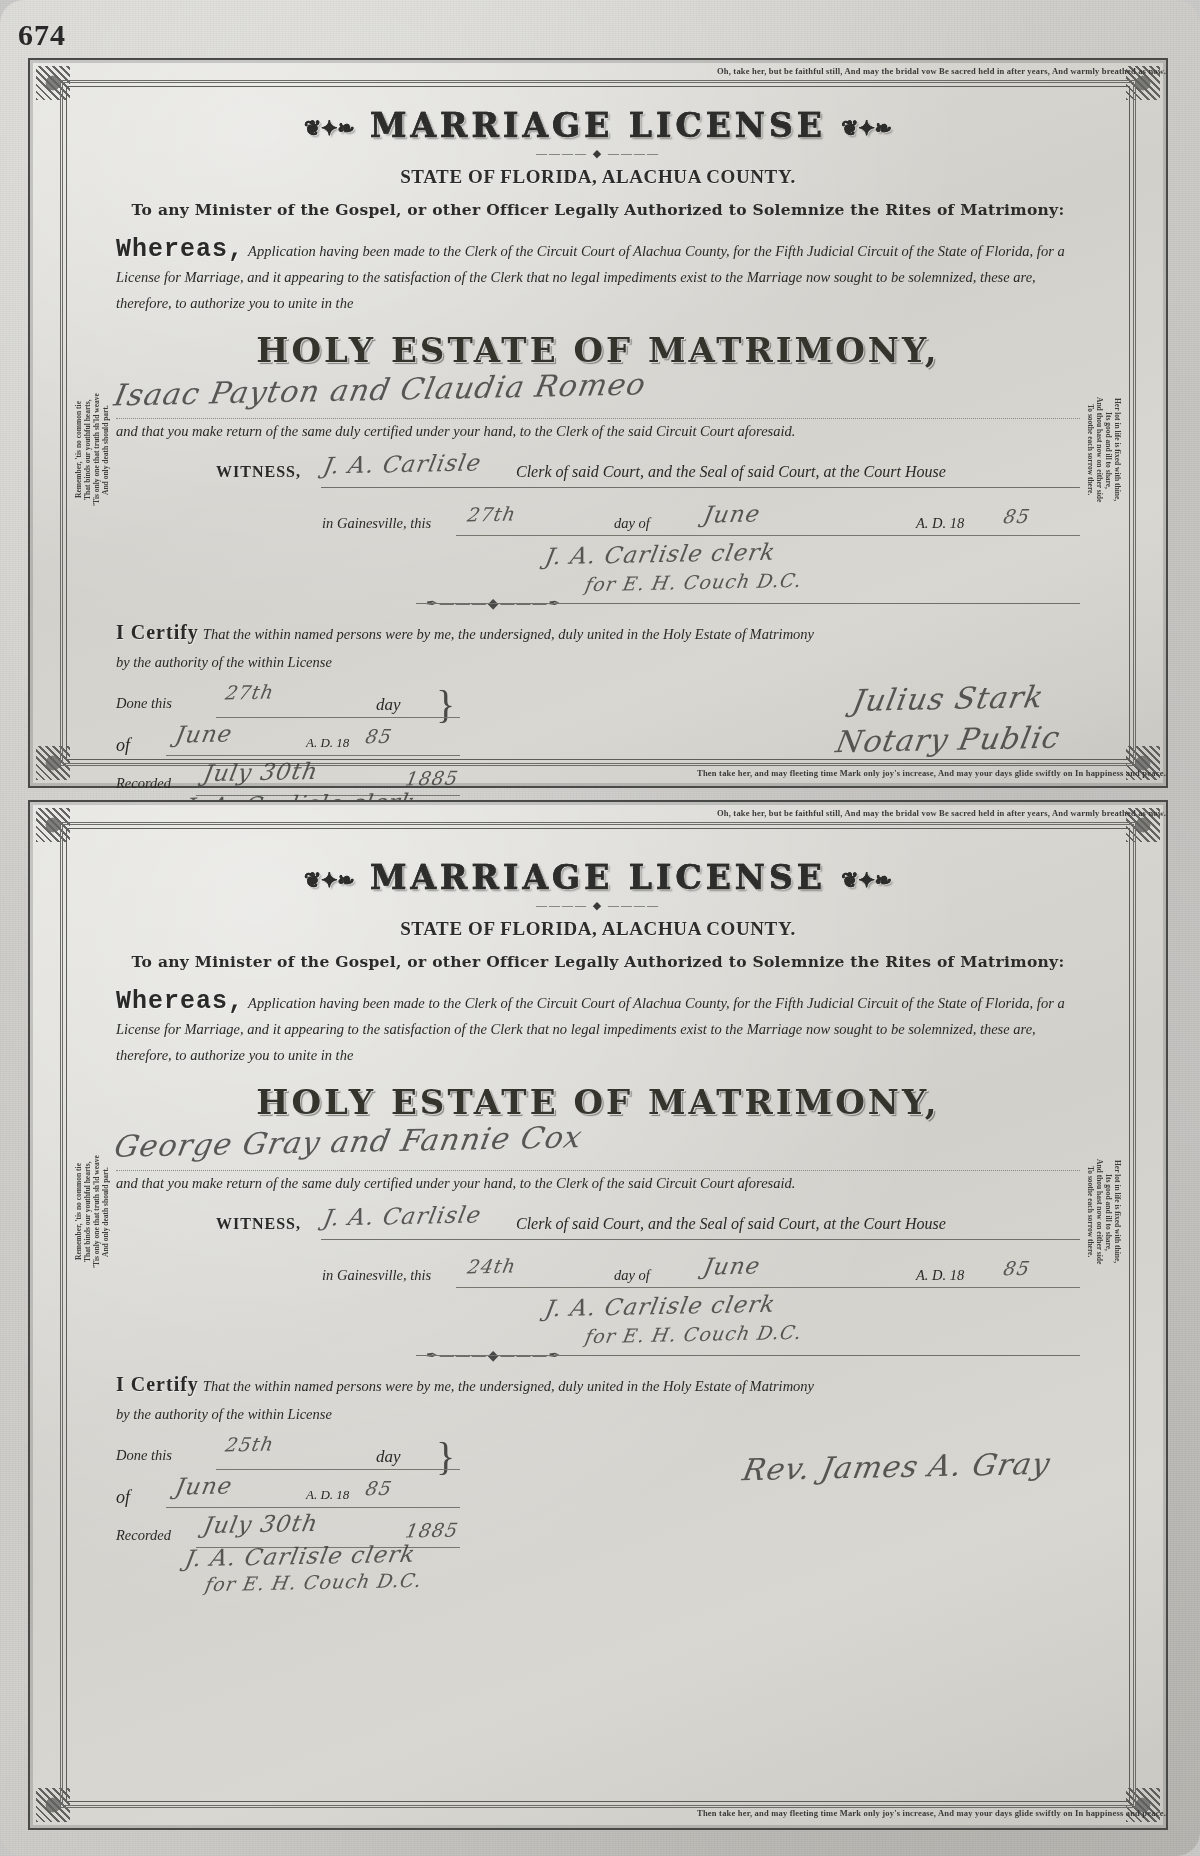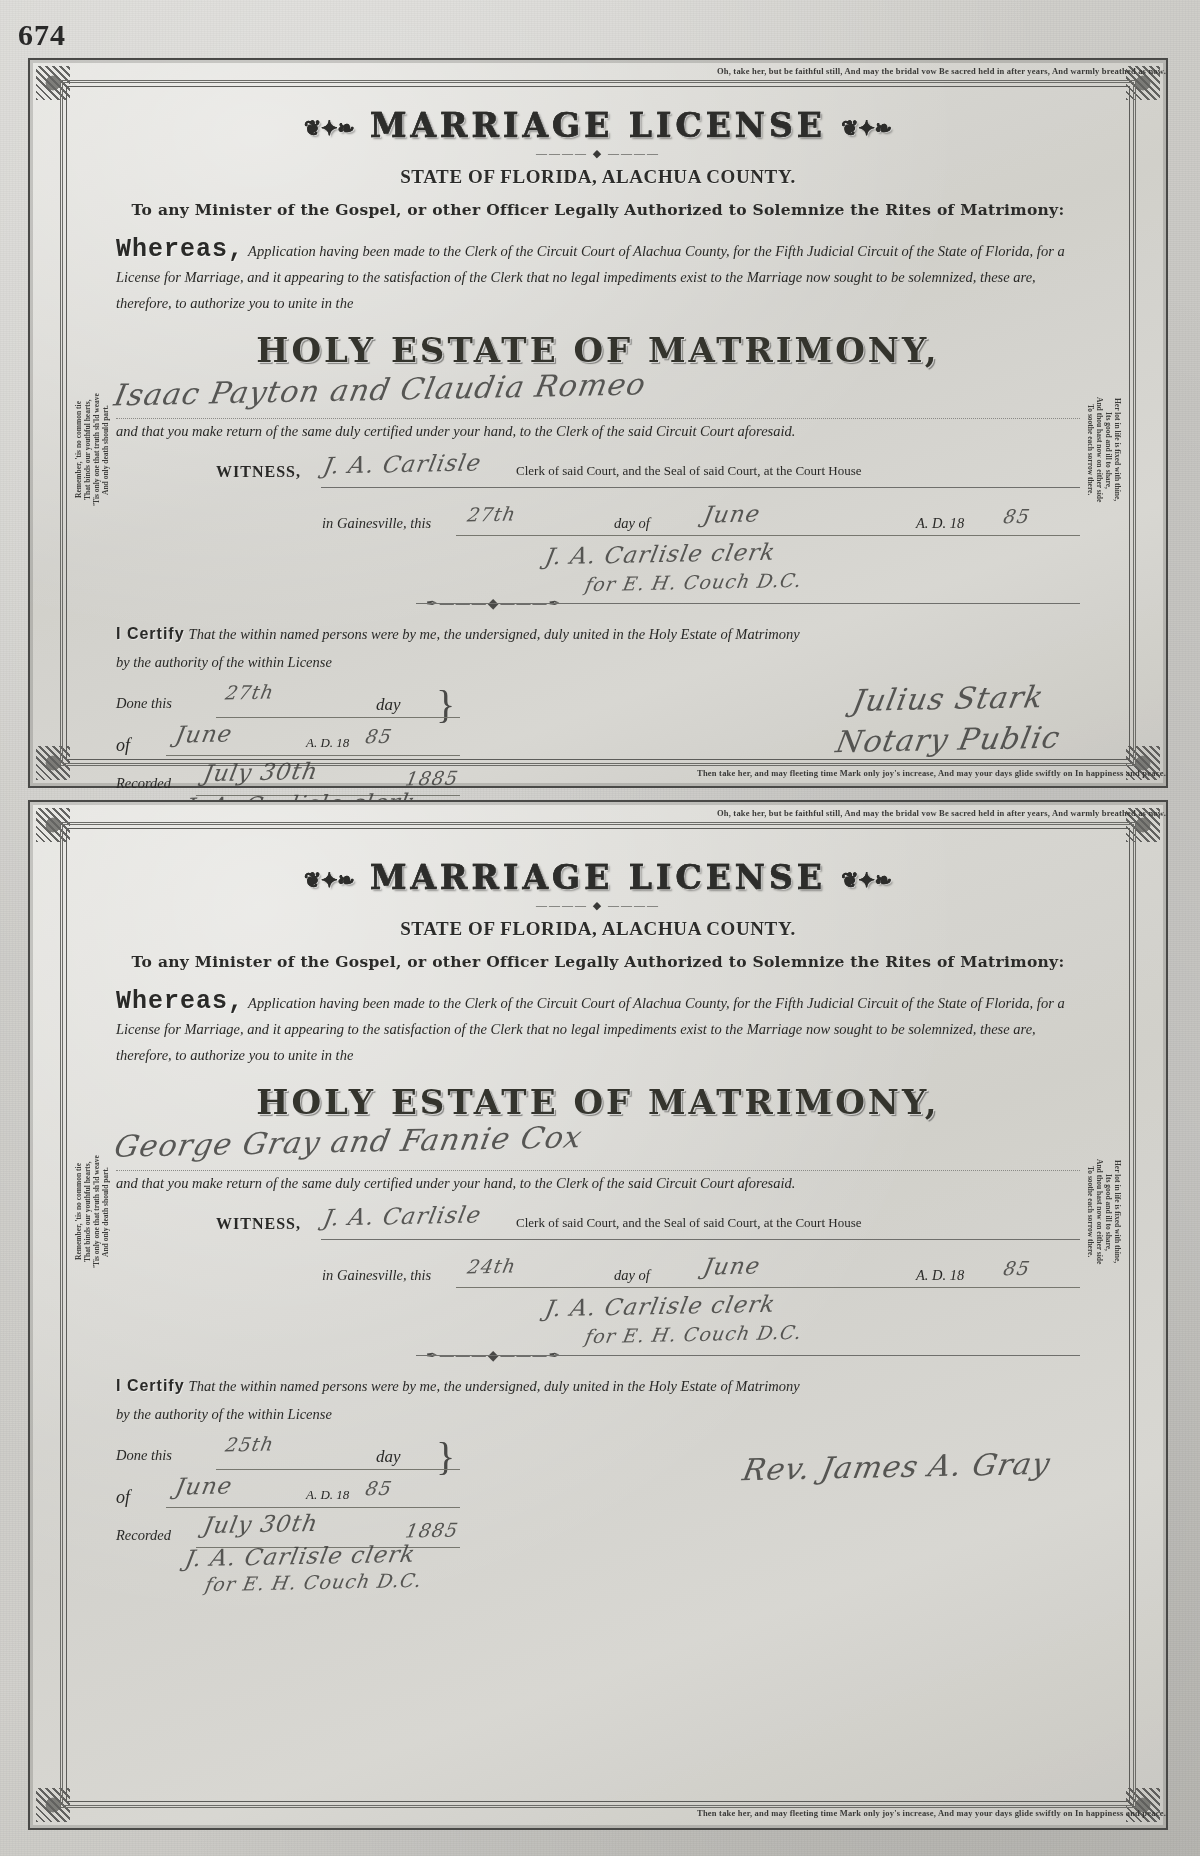--- a/index.html
+++ b/index.html
@@ -10,20 +10,21 @@
     overflow:hidden;
   }
   .page{
     position:relative;
     width:1200px;height:1856px;
     background:
       radial-gradient(ellipse at 30% 20%, rgba(255,255,255,0.35), rgba(255,255,255,0) 60%),
       radial-gradient(ellipse at 80% 80%, rgba(0,0,0,0.10), rgba(0,0,0,0) 60%),
       linear-gradient(155deg,#d5d4d0 0%, #c6c5c1 40%, #cfcecA 70%, #bfbeb9 100%);
     filter:contrast(1.02);
+    border-radius:24px;
   }
   .grain{
     position:absolute;inset:0;
     background-image:
       repeating-linear-gradient(0deg, rgba(0,0,0,0.035) 0 1px, rgba(255,255,255,0.02) 1px 2px),
       repeating-linear-gradient(90deg, rgba(0,0,0,0.025) 0 1px, rgba(255,255,255,0.015) 1px 3px);
     opacity:.55;pointer-events:none;
   }
   .folio{
     position:absolute;left:18px;top:18px;
@@ -149,38 +150,38 @@
     font-family:"Liberation Serif", serif;
     font-style:italic;font-size:14.5px;color:#2b2b29;margin-top:4px;
   }
   .witness-row{margin-top:17px;position:relative;height:34px;}
   .witness{
     font-family:"Liberation Serif", serif;
     font-variant:small-caps;font-weight:bold;font-size:16px;color:#2b2b29;
     position:absolute;left:100px;top:6px;letter-spacing:1px;
   }
   .wit-sign{position:absolute;left:208px;top:-6px;}
-  .wit-rest{position:absolute;left:400px;top:6px;font-size:13px;color:#2b2b29;}
+  .wit-rest{position:absolute;left:400px;top:6px;font-style:italic;font-size:16px;color:#2b2b29;}
   .wit-underline{position:absolute;left:205px;right:0;top:30px;border-bottom:1px solid #6f6f6c;}
   .ingaines{position:relative;height:34px;margin-top:16px;text-align:center;}
   .ingaines .lbl{position:absolute;left:206px;top:8px;font-style:italic;font-size:14.5px;color:#2b2b29;}
   .ingaines .d1{position:absolute;left:352px;top:-4px;}
   .ingaines .dayof{position:absolute;left:498px;top:8px;font-style:italic;font-size:14.5px;color:#2b2b29;}
   .ingaines .m1{position:absolute;left:588px;top:-6px;}
   .ingaines .ad{position:absolute;left:800px;top:8px;font-style:italic;font-size:14.5px;color:#2b2b29;}
   .ingaines .y1{position:absolute;left:888px;top:-2px;}
   .ingaines .ul{position:absolute;left:340px;right:0;top:28px;border-bottom:1px solid #77776f;}
   .clerksig{position:relative;height:74px;}
   .clerksig .s1{position:absolute;left:430px;top:0;}
   .clerksig .s2{position:absolute;left:470px;top:30px;}
   .clerksig .ul{position:absolute;left:300px;right:0;top:62px;border-bottom:1px solid #6f6f6c;}
   .clerksig .flour{position:absolute;left:310px;top:54px;font-size:14px;color:#4a4a48;letter-spacing:2px;}
   .certify-row{margin-top:6px;}
   .icertify{
-    font-family:Liberation Sans, sans-serif;font-weight:bold;font-size:16px;color:#2c2c2a;
+    font-family:Liberation Serif, serif;font-weight:bold;font-size:20px;color:#2c2c2a;
     letter-spacing:1px;display:inline-block;
     text-shadow:1px 1px 0 rgba(255,255,255,.45);
   }
   .done{position:relative;margin-top:12px;height:120px;}
   .done .l1{position:absolute;left:0;top:8px;font-style:italic;font-size:14.5px;color:#2b2b29;}
   .done .v1{position:absolute;left:110px;top:-6px;}
   .done .dayw{position:absolute;left:260px;top:8px;font-style:italic;font-size:17px;color:#2b2b29;}
   .done .brace{position:absolute;left:320px;top:-2px;font-size:40px;color:#4a4a48;line-height:1;}
   .done .l2{position:absolute;left:0;top:48px;font-style:italic;font-size:18px;color:#2b2b29;}
   .done .v2{position:absolute;left:60px;top:34px;}

